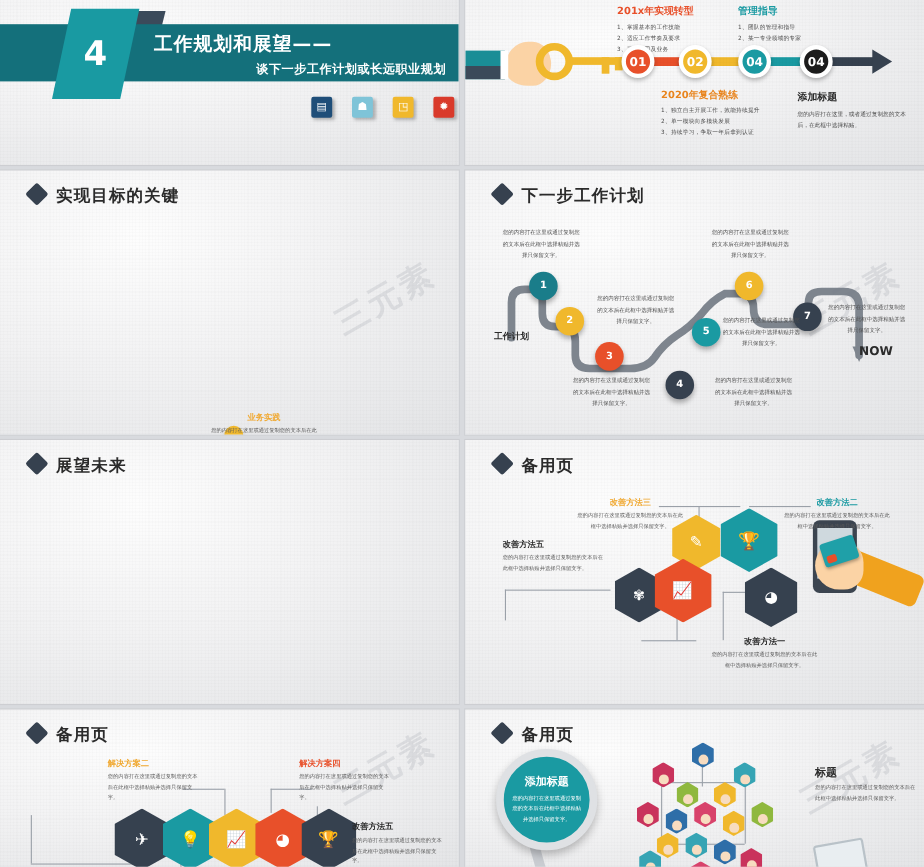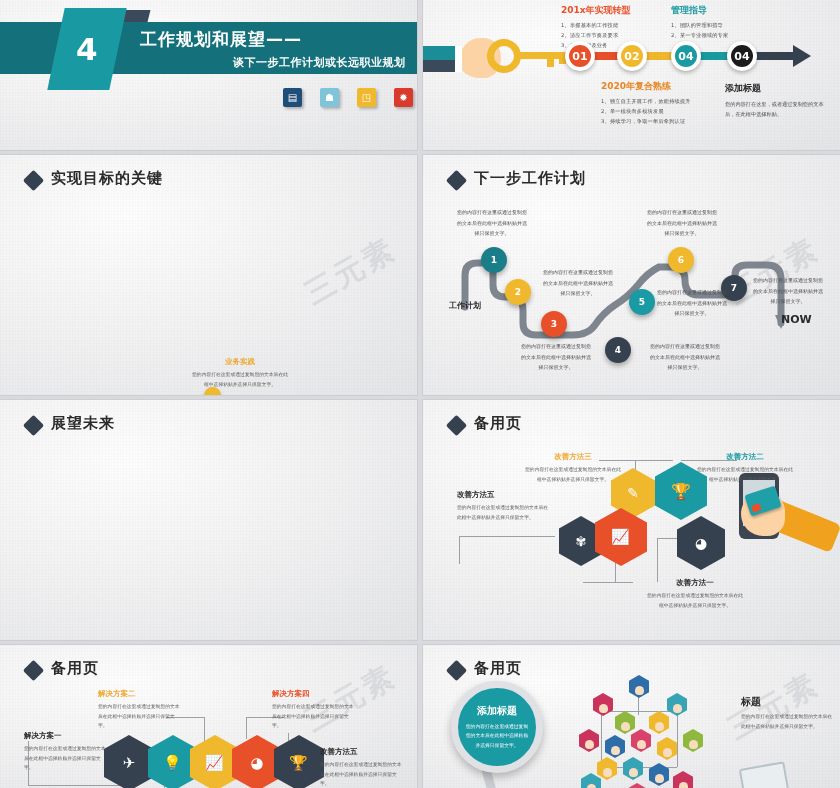--- a/index.html
+++ b/index.html
@@ -29,21 +29,21 @@
       repeating-linear-gradient(90deg, rgba(0,0,0,.012) 0 1px, transparent 1px 3px);
   }
   
   .wm{
     position:absolute; right:4%; top:40%;
     font-size:30px; color:rgba(120,125,135,.16);
     transform:rotate(-30deg); letter-spacing:3px;
     white-space:nowrap; font-weight:bold; pointer-events:none; z-index:4;
   }
   
-  .stitle{ position:absolute; left:26px; top:14px; display:flex; align-items:flex-end; gap:10px; z-index:5;}
+  .stitle{ position:absolute; left:26px; top:14px; display:flex; align-items:flex-start; gap:10px; z-index:5;}
   .diamond{ width:15px; height:15px; background:#36414f; transform:rotate(45deg); border-radius:2px;}
   .stitle .txt{ font-size:15px; font-weight:bold; color:#2b2b2b; letter-spacing:1px;}
 
   
   .banner{ position:absolute; left:0; top:22px; width:100%; height:52px; background:#14707b; z-index:2;}
   .banner-sh-l{ position:absolute; left:52px; top:60px; width:28px; height:22px; background:#3b4a5a; transform:skewX(-14deg); z-index:1;}
   .banner-sh-r{ position:absolute; left:118px; top:10px; width:30px; height:20px; background:#3b4a5a; transform:skewX(-14deg); z-index:1;}
   .para{ position:absolute; left:56px; top:8px; width:62px; height:82px; background:#199aa2;
          transform:skewX(-12deg); z-index:3; display:flex; align-items:center; justify-content:center;}
   .para span{ transform:skewX(12deg); color:#fff; font-size:31px; font-weight:bold;}
@@ -189,21 +189,21 @@
   </div>
 
   <div class="slide">
     <div class="stitle">
       <span class="diamond"></span>
       <span class="txt">实现目标的关键</span>
     </div>
 
     <div class="dot" style="left:204px;top:232px;width:17px;height:17px;background:#f0b82c"></div>
 
-    <div class="lbl" style="left:190px;top:202px;width:100px;text-align:center">
+    <div class="lbl" style="left:190px;top:220px;width:100px;text-align:center">
       <h5 style="color:#f0a830">业务实践</h5>
       <p>您的内容打在这里或通过复制您的文本后在此框中选择粘贴并选择只保留文字。</p>
     </div>
 
     <div class="wm">三元素</div>
   </div>
 
   <div class="slide">
     <div class="stitle">
       <span class="diamond"></span>
@@ -268,21 +268,21 @@
     <div class="hex" style="left:188px;top:68px;width:44px;height:50px;background:#f0b82c;font-size:14px">✎</div>
     <div class="hex" style="left:232px;top:62px;width:52px;height:58px;background:#1a9aa2;font-size:16px">🏆</div>
     <div class="hex" style="left:136px;top:116px;width:44px;height:50px;background:#36414f;font-size:13px">✾</div>
     <div class="hex" style="left:172px;top:108px;width:52px;height:58px;background:#e8502a;font-size:15px">📈</div>
     <div class="hex" style="left:254px;top:116px;width:48px;height:54px;background:#36414f;font-size:14px">◕</div>
 
     <div class="hlbl" style="left:100px;top:52px;width:100px;text-align:center">
       <h5 style="color:#f0a830">改善方法三</h5>
       <p>您的内容打在这里或通过复制您的文本后在此框中选择粘贴并选择只保留文字。</p>
     </div>
-    <div class="hlbl" style="left:272px;top:52px;width:100px;text-align:center">
+    <div class="hlbl" style="left:288px;top:52px;width:100px;text-align:center">
       <h5 style="color:#1a9aa2">改善方法二</h5>
       <p>您的内容打在这里或通过复制您的文本后在此框中选择粘贴并选择只保留文字。</p>
     </div>
     <div class="hlbl" style="left:34px;top:90px;width:94px">
       <h5 style="color:#2b2b2b">改善方法五</h5>
       <p>您的内容打在这里或通过复制您的文本后在此框中选择粘贴并选择只保留文字。</p>
     </div>
     <div class="hlbl" style="left:222px;top:178px;width:100px;text-align:center">
       <h5 style="color:#2b2b2b">改善方法一</h5>
       <p>您的内容打在这里或通过复制您的文本后在此框中选择粘贴并选择只保留文字。</p>
@@ -312,24 +312,20 @@
     <div class="conn" style="left:288px;top:88px;width:1px;height:38px"></div>
     <div class="conn" style="left:288px;top:126px;width:36px;height:1px"></div>
     <div class="conn" style="left:164px;top:138px;width:1px;height:12px"></div>
 
     <div class="hex" style="left:104px;top:90px;width:50px;height:56px;background:#36414f;font-size:15px">✈</div>
     <div class="hex" style="left:148px;top:90px;width:50px;height:56px;background:#1a9aa2;font-size:15px">💡</div>
     <div class="hex" style="left:190px;top:90px;width:50px;height:56px;background:#f0b82c;font-size:15px">📈</div>
     <div class="hex" style="left:232px;top:90px;width:50px;height:56px;background:#e8502a;font-size:15px">◕</div>
     <div class="hex" style="left:274px;top:90px;width:50px;height:56px;background:#36414f;font-size:15px">🏆</div>
 
-    <div class="hlbl" style="left:24px;top:86px;width:86px">
-      <h5 style="color:#2b2b2b">解决方案一</h5>
-      <p>您的内容打在这里或通过复制您的文本后在此框中选择粘贴并选择只保留文字。</p>
-    </div>
     <div class="hlbl" style="left:98px;top:44px;width:86px">
       <h5 style="color:#f0a830">解决方案二</h5>
       <p>您的内容打在这里或通过复制您的文本后在此框中选择粘贴并选择只保留文字。</p>
     </div>
     <div class="hlbl" style="left:272px;top:44px;width:86px">
       <h5 style="color:#e8502a">解决方案四</h5>
       <p>您的内容打在这里或通过复制您的文本后在此框中选择粘贴并选择只保留文字。</p>
     </div>
     <div class="hlbl" style="left:320px;top:102px;width:86px">
       <h5 style="color:#2b2b2b">改善方法五</h5>

